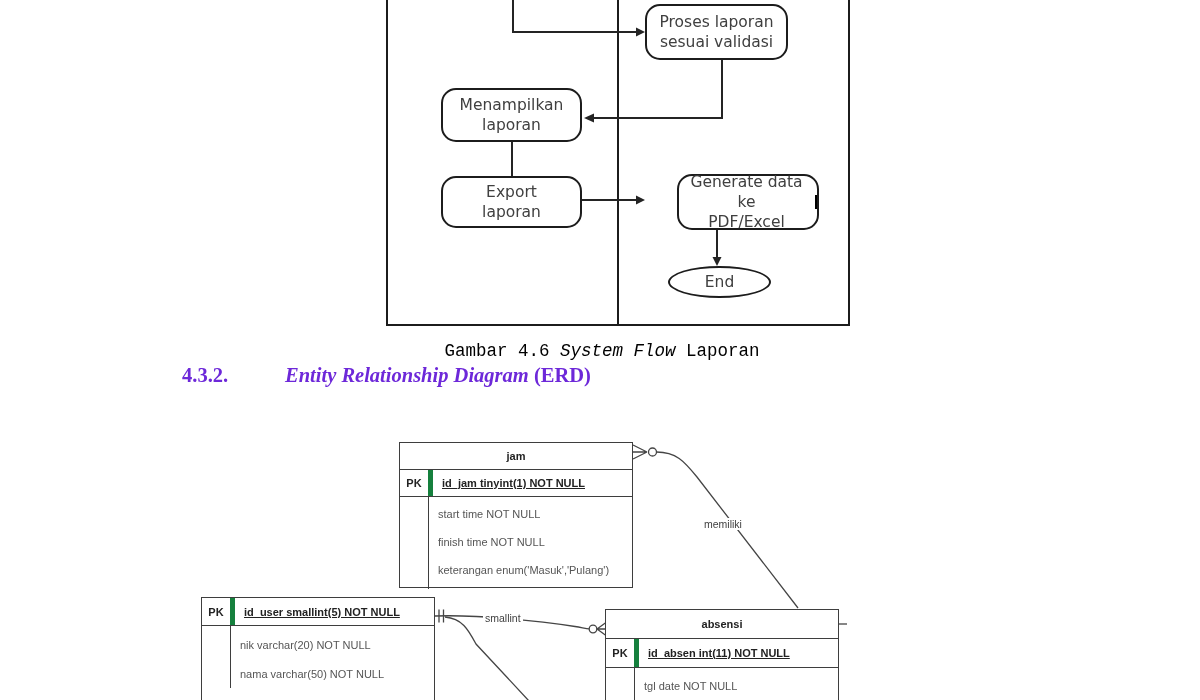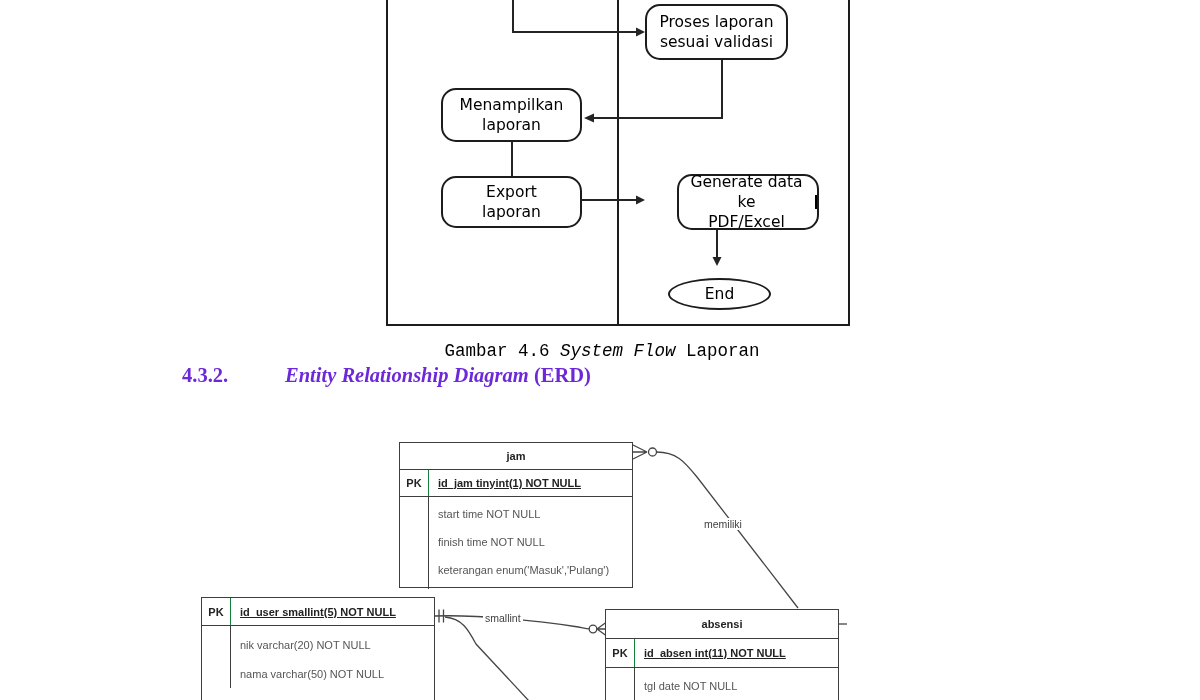--- a/index.html
+++ b/index.html
@@ -5,21 +5,21 @@
   html,body{margin:0;padding:0;background:#fff;}
   #page{position:relative;width:1200px;height:700px;background:#fff;overflow:hidden;
         font-family:"Liberation Sans",sans-serif;}
 
   
   .fc-frame{position:absolute;left:386px;top:-8px;width:464px;height:334px;
             border:2px solid #1c1c1c;box-sizing:border-box;z-index:0;}
   .fc-divider{position:absolute;left:617px;top:0;width:2px;height:324px;background:#1c1c1c;z-index:0;}
   .fc-node{position:absolute;box-sizing:border-box;border:2px solid #1c1c1c;border-radius:15px;
            background:#fff;display:flex;align-items:center;justify-content:center;text-align:center;
-           font-size:15.5px;line-height:1.3;color:#000000;z-index:2;
+           font-size:15.5px;line-height:1.3;color:#404040;z-index:2;
            font-family:"DejaVu Sans","Liberation Sans",sans-serif;}
   .fc-label{white-space:pre-line;}
   .fc-end{border-radius:50%;}
   .caret{display:inline-block;width:2px;height:14px;background:#000;margin-left:1px;vertical-align:-2px;}
 
   svg.wires{position:absolute;left:0;top:0;z-index:1;pointer-events:none;}
 
   
   .caption{position:absolute;left:302px;top:341px;width:600px;text-align:center;
            font-family:Liberation Mono, monospace;font-size:17.5px;color:#000000;}
@@ -28,21 +28,21 @@
            font-weight:bold;font-size:20.5px;color:#6d28d9;}
   .heading .num{display:inline-block;width:103px;}
   .heading .it{font-style:italic;}
 
   
   .erd{position:absolute;box-sizing:border-box;background:#fff;border:1px solid #3e3e3e;
        z-index:2;color:#222;}
   .erd-h{border-bottom:1px solid #3e3e3e;display:flex;align-items:center;justify-content:center;
          font-size:11px;font-weight:bold;}
   .erd-pk{display:flex;border-bottom:1px solid #3e3e3e;}
-  .cell-pk{width:28px;border-right:1px solid #15803d;display:flex;align-items:center;
+  .cell-pk{width:28px;border-right:5px solid #15803d;display:flex;align-items:center;
            justify-content:center;font-size:11px;font-weight:bold;flex:none;}
   .cell-attr{flex:1;display:flex;align-items:center;padding-left:9px;font-size:11px;
              font-weight:bold;text-decoration:underline;white-space:nowrap;}
   .erd-body{display:flex;}
   .col-pk{width:28px;border-right:1px solid #3e3e3e;flex:none;}
   .col-attrs{flex:1;padding:3px 0 0 9px;font-size:11px;color:#555;}
   .col-attrs .attr{line-height:28px;white-space:nowrap;}
   .rel-label{position:absolute;font-size:10.5px;color:#3f3f3f;background:#fff;
              padding:0 2px;z-index:3;}
 </style>
@@ -99,21 +99,21 @@
   </div>
   <div class="fc-node" style="left:441px;top:176px;width:141px;height:52px;">
     <span class="fc-label">Export
 laporan</span>
   </div>
   <div class="fc-node" style="left:677px;top:174px;width:142px;height:56px;">
     <span class="fc-label">Generate data ke
 PDF/Excel</span>
       <span class="caret"></span>
   </div>
-  <div class="fc-node fc-end" style="left:668px;top:278px;width:103px;height:32px;">
+  <div class="fc-node fc-end" style="left:668px;top:266px;width:103px;height:32px;">
     <span class="fc-label">End</span>
   </div>
 
   <div class="caption"><span>Gambar 4.6 </span><span class="it">System Flow</span><span> Laporan</span></div>
 
   <div class="heading"><span class="num">4.3.2.</span><span class="it">Entity Relationship Diagram</span><span> (ERD)</span></div>
 
   <div class="erd" style="left:399px;top:442px;width:234px;height:146px;">
     <div class="erd-h" style="height:26px;">jam</div>
     <div class="erd-pk" style="height:26px;">

